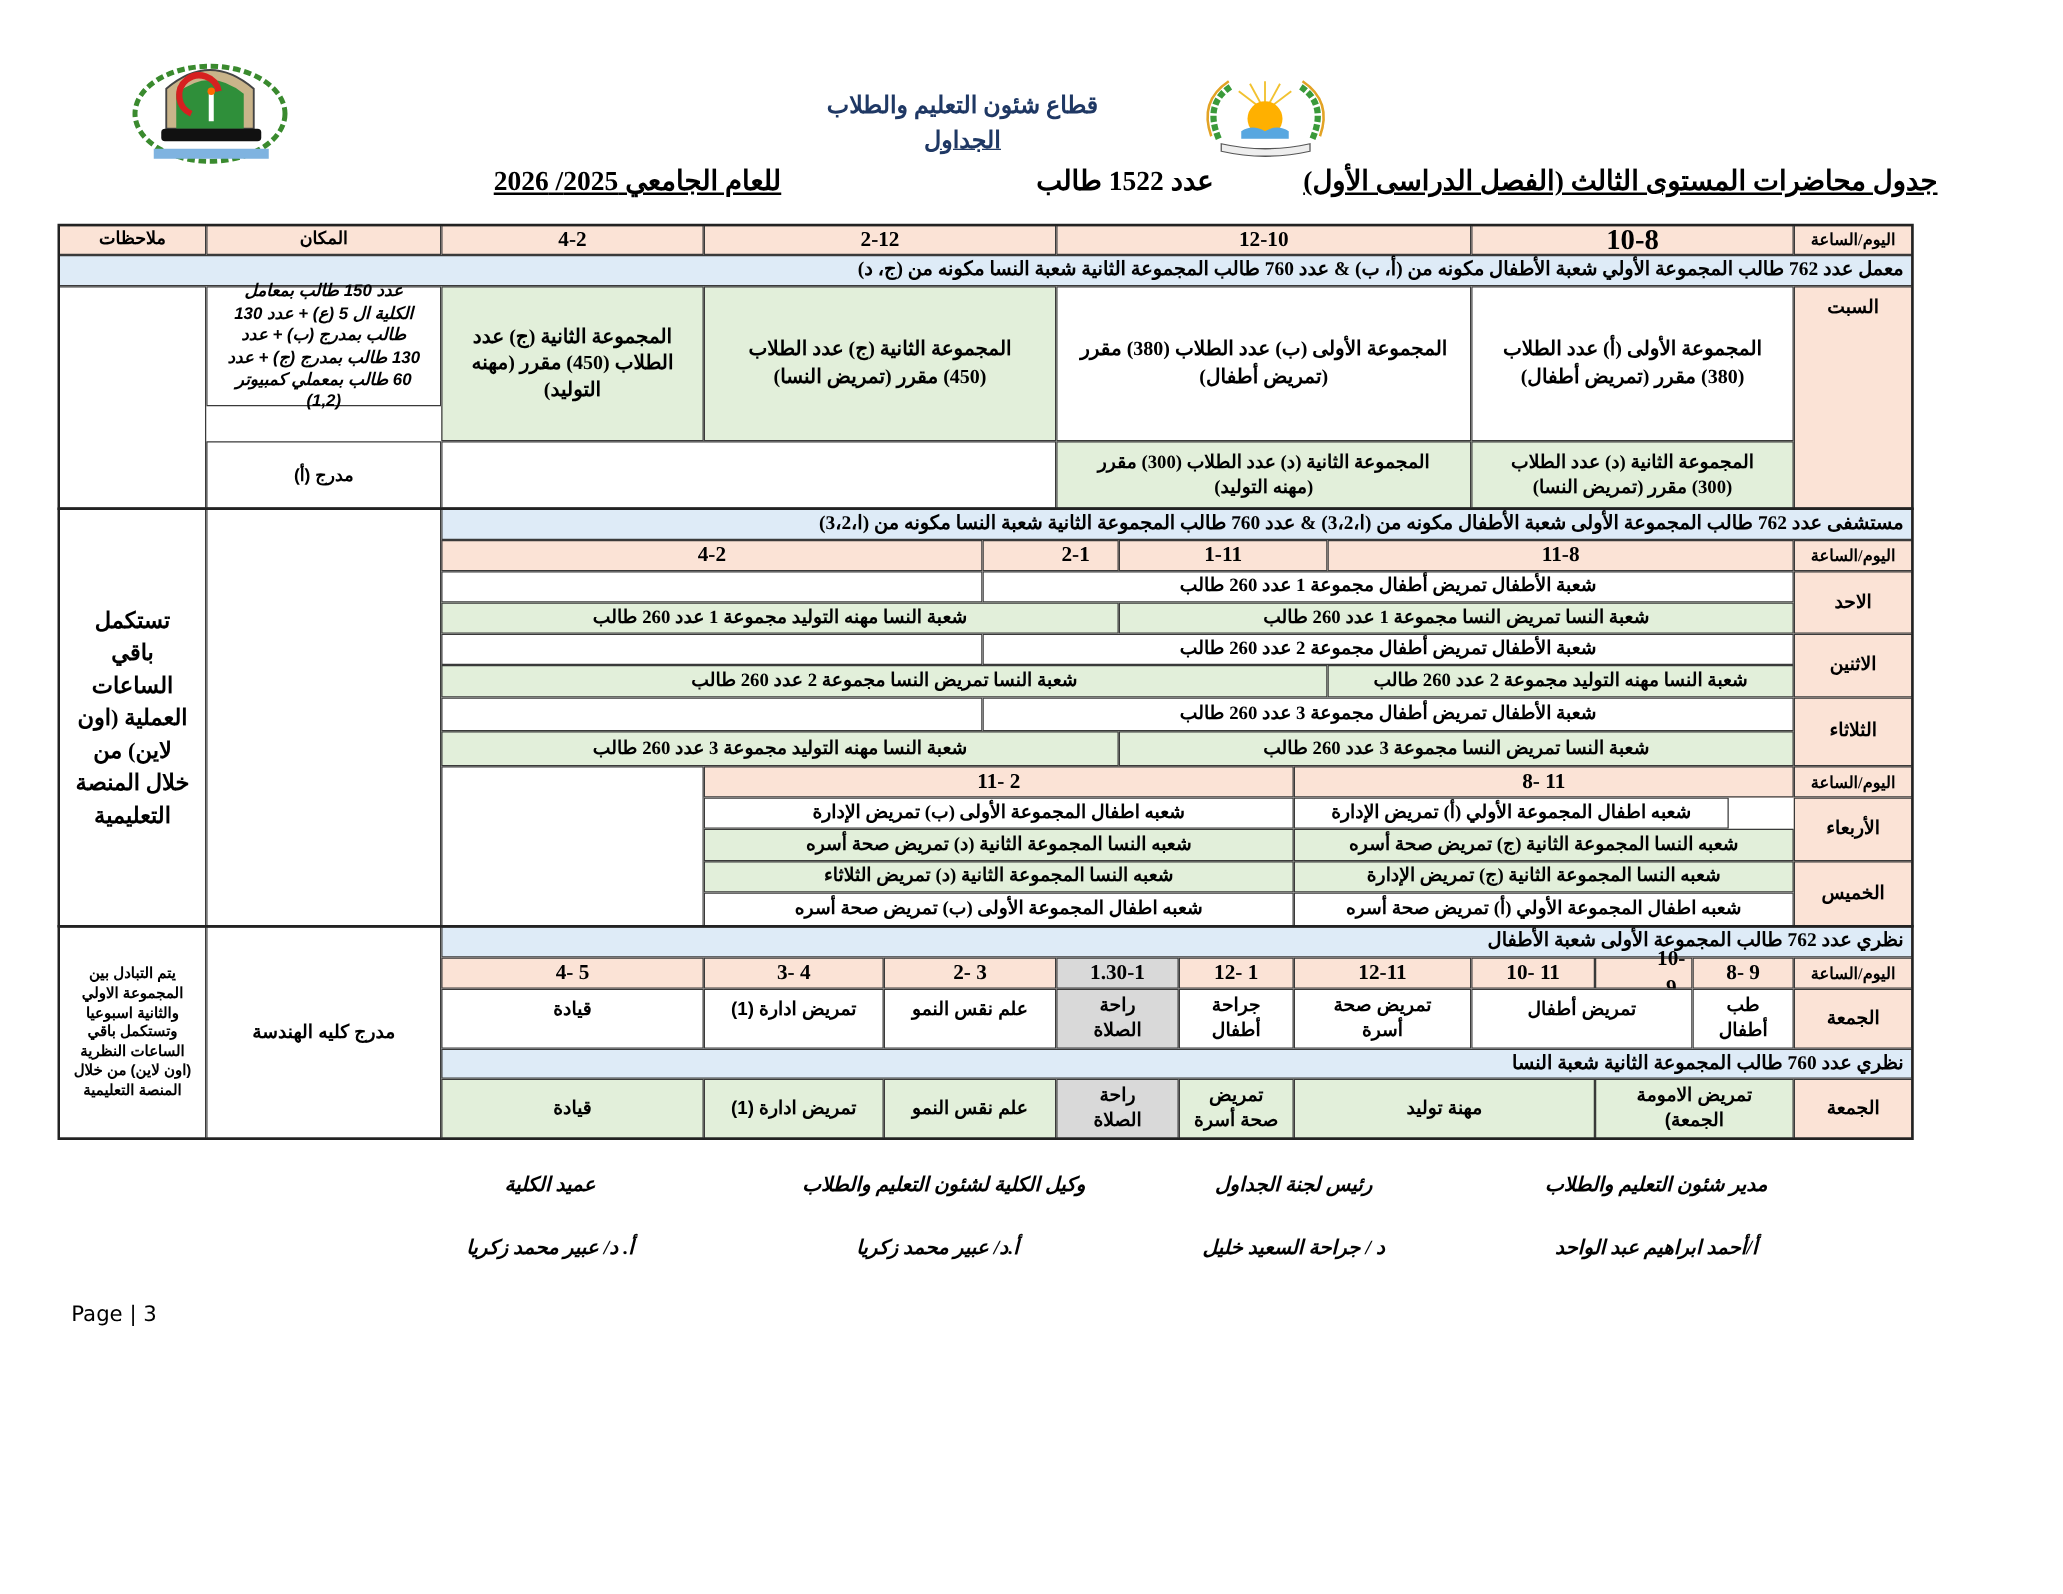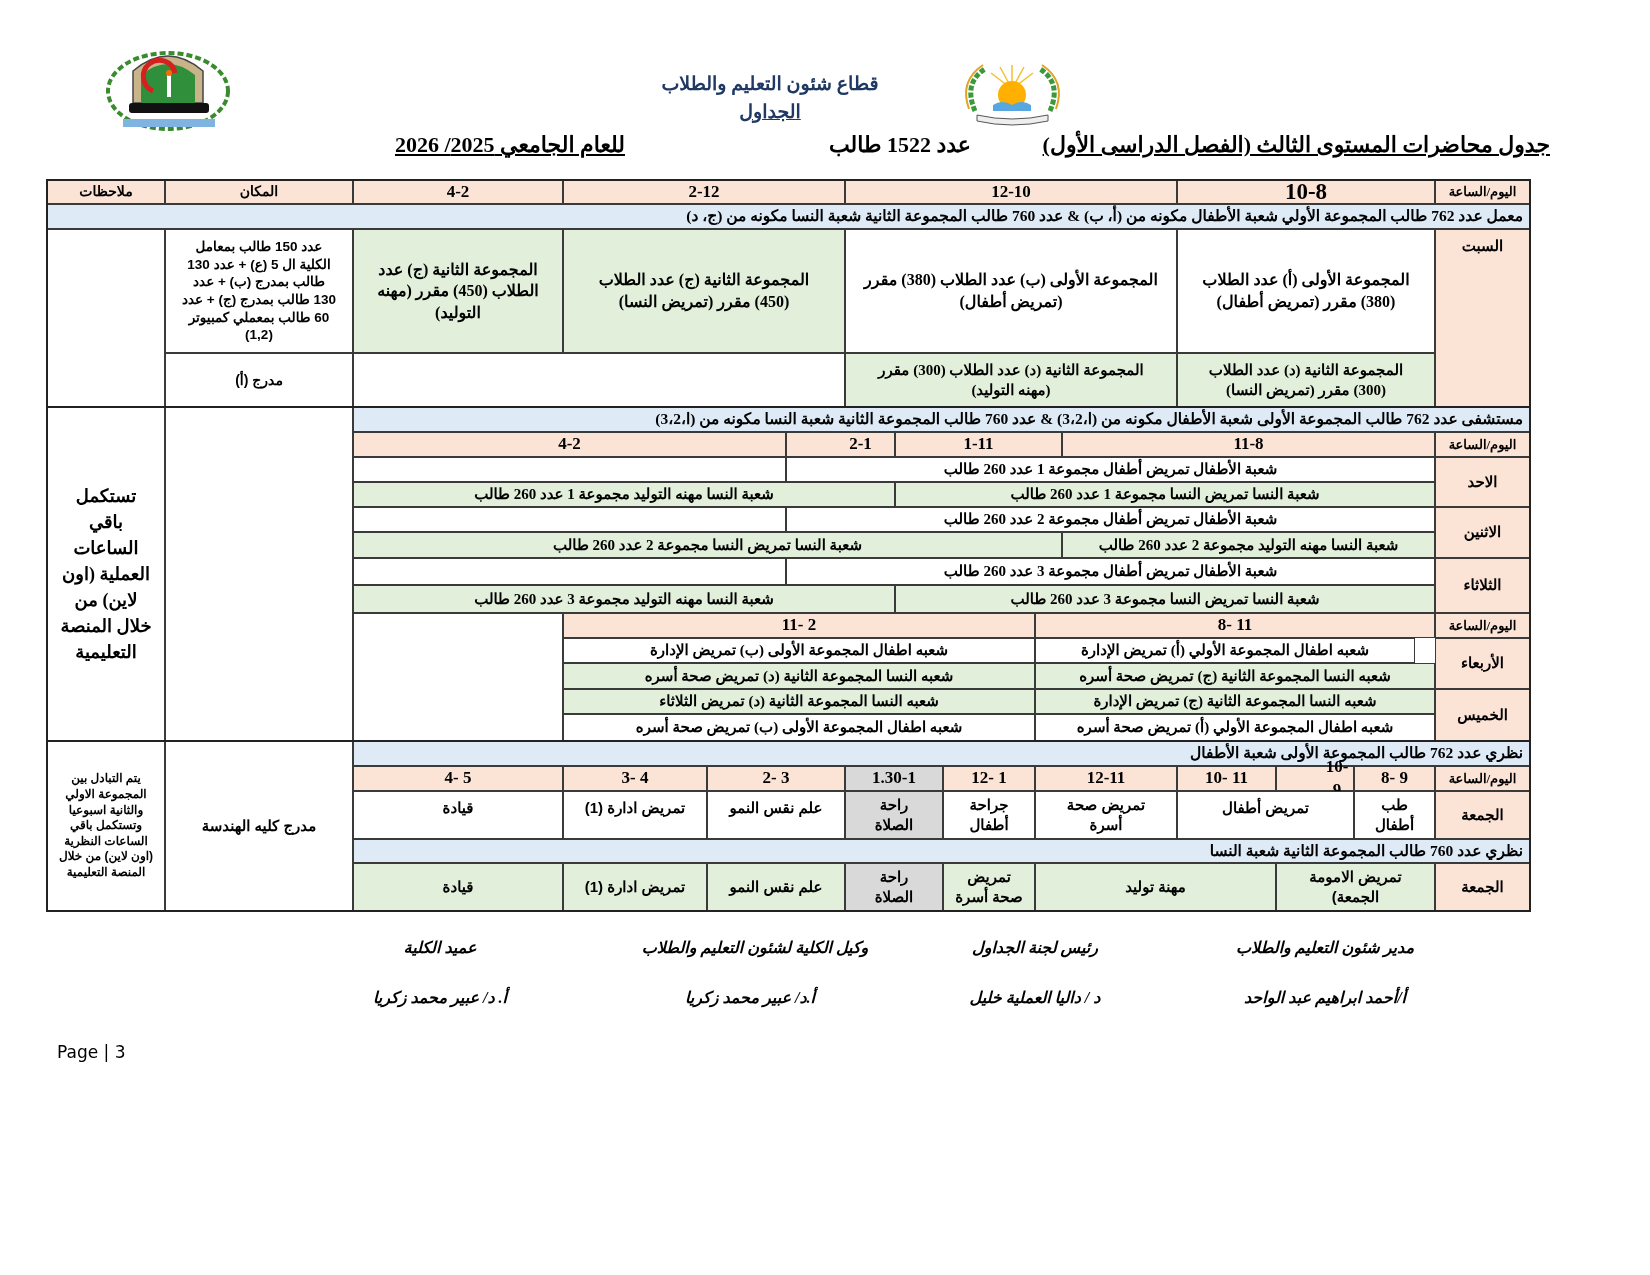--- a/index.html
+++ b/index.html
@@ -78,21 +78,21 @@
 <div class="cell peach" style="left:47px; top:180px; width:118px; height:24px; font-size:14px;">ملاحظات</div>
 
 <div class="cell blue banner" style="left:47px; top:204px; width:1483px; height:25px;">معمل عدد 762 طالب المجموعة الأولي شعبة الأطفال مكونه من (أ، ب) &amp; عدد 760 طالب المجموعة الثانية شعبة النسا مكونه من (ج، د)</div>
 
 <div class="cell peach top" style="left:1435px; top:229px; width:95px; height:178px;">السبت</div>
 
 <div class="cell white" style="left:1177px; top:229px; width:258px; height:124px; font-size:16px; padding:0 14px;">المجموعة الأولى (أ) عدد الطلاب (380) مقرر (تمريض أطفال)</div>
 <div class="cell white" style="left:845px; top:229px; width:332px; height:124px; font-size:16px; padding:0 14px;">المجموعة الأولى (ب) عدد الطلاب (380) مقرر (تمريض أطفال)</div>
 <div class="cell green" style="left:563px; top:229px; width:282px; height:124px; font-size:16px; padding:0 24px;">المجموعة الثانية (ج) عدد الطلاب (450) مقرر (تمريض النسا)</div>
 <div class="cell green" style="left:353px; top:229px; width:210px; height:124px; font-size:16px; padding:0 18px;">المجموعة الثانية (ج) عدد الطلاب (450) مقرر (مهنه التوليد)</div>
-<div class="cell white sans" style="left:165px; top:229px; width:188px; height:124px; font-size:13.5px; padding:12px 14px; line-height:1.3;">عدد 150 طالب بمعامل الكلية ال 5 (ع) + عدد 130 طالب بمدرج (ب) + عدد 130 طالب بمدرج (ج) + عدد 60 طالب بمعملي كمبيوتر (1,2)</div>
+<div class="cell white sans" style="left:165px; top:229px; width:188px; height:96px; font-size:13.5px; padding:12px 14px; line-height:1.3;font-style:italic;">عدد 150 طالب بمعامل الكلية ال 5 (ع) + عدد 130 طالب بمدرج (ب) + عدد 130 طالب بمدرج (ج) + عدد 60 طالب بمعملي كمبيوتر (1,2)</div>
 <div class="cell white" style="left:47px; top:229px; width:118px; height:178px;"></div>
 
 <div class="cell green" style="left:1177px; top:353px; width:258px; height:54px; font-size:15px; padding:0 14px;">المجموعة الثانية (د) عدد الطلاب (300) مقرر (تمريض النسا)</div>
 <div class="cell green" style="left:845px; top:353px; width:332px; height:54px; font-size:15px; padding:0 16px;">المجموعة الثانية (د) عدد الطلاب (300) مقرر (مهنه التوليد)</div>
 <div class="cell white" style="left:353px; top:353px; width:492px; height:54px;"></div>
 <div class="cell white sans" style="left:165px; top:353px; width:188px; height:54px; font-size:14px;">مدرج (أ)</div>
 
 <div class="cell blue banner" style="left:353px; top:407px; width:1177px; height:25px;">مستشفى عدد 762 طالب المجموعة الأولى شعبة الأطفال مكونه من (ا،3،2) &amp; عدد 760 طالب المجموعة الثانية شعبة النسا مكونه من (ا،3،2)</div>
 <div class="cell white" style="left:165px; top:407px; width:188px; height:334px;"></div>
 <div class="cell white" style="left:47px; top:407px; width:118px; height:334px; font-size:18px; padding:0 10px; line-height:1.45;">تستكمل باقي الساعات العملية (اون لاين) من خلال المنصة التعليمية</div>
@@ -120,21 +120,21 @@
 <div class="cell white" style="left:353px; top:558px; width:433px; height:27px;"></div>
 <div class="cell green" style="left:895px; top:585px; width:540px; height:28px;">شعبة النسا تمريض النسا مجموعة 3 عدد 260 طالب</div>
 <div class="cell green" style="left:353px; top:585px; width:542px; height:28px;">شعبة النسا مهنه التوليد مجموعة 3 عدد 260 طالب</div>
 
 <div class="cell peach" style="left:1435px; top:613px; width:95px; height:25px; font-size:13px;">اليوم/الساعة</div>
 <div class="cell peach" style="left:1035px; top:613px; width:400px; height:25px; font-size:17px;">11 -8</div>
 <div class="cell peach" style="left:563px; top:613px; width:472px; height:25px; font-size:17px;">2 -11</div>
 <div class="cell white" style="left:353px; top:613px; width:210px; height:128px;"></div>
 
 <div class="cell peach" style="left:1435px; top:638px; width:95px; height:51px;">الأربعاء</div>
-<div class="cell white" style="left:1035px; top:638px; width:380px; height:25px;">شعبه اطفال المجموعة الأولي (أ) تمريض الإدارة</div>
+<div class="cell white" style="left:1035px; top:638px; width:348px; height:25px;">شعبه اطفال المجموعة الأولي (أ) تمريض الإدارة</div>
 <div class="cell white" style="left:563px; top:638px; width:472px; height:25px;">شعبه اطفال المجموعة الأولى (ب) تمريض الإدارة</div>
 <div class="cell green" style="left:1035px; top:663px; width:400px; height:26px;">شعبه النسا المجموعة الثانية (ج) تمريض صحة أسره</div>
 <div class="cell green" style="left:563px; top:663px; width:472px; height:26px;">شعبه النسا المجموعة الثانية (د) تمريض صحة أسره</div>
 
 <div class="cell peach" style="left:1435px; top:689px; width:95px; height:52px;">الخميس</div>
 <div class="cell green" style="left:1035px; top:689px; width:400px; height:25px;">شعبه النسا المجموعة الثانية (ج) تمريض الإدارة</div>
 <div class="cell green" style="left:563px; top:689px; width:472px; height:25px;">شعبه النسا المجموعة الثانية (د) تمريض الثلاثاء</div>
 <div class="cell white" style="left:1035px; top:714px; width:400px; height:27px;">شعبه اطفال المجموعة الأولي (أ) تمريض صحة أسره</div>
 <div class="cell white" style="left:563px; top:714px; width:472px; height:27px;">شعبه اطفال المجموعة الأولى (ب) تمريض صحة أسره</div>
 
@@ -177,17 +177,17 @@
 <div class="outer" style="left:46px; top:179px; width:1485px; height:229px;"></div>
 <div class="outer" style="left:46px; top:406px; width:1485px; height:336px;"></div>
 <div class="outer" style="left:46px; top:740px; width:1485px; height:172px;"></div>
 
 <div class="sig" style="left:1210px; top:938px; width:230px;">مدير شئون التعليم والطلاب</div>
 <div class="sig" style="left:950px; top:938px; width:170px;">رئيس لجنة الجداول</div>
 <div class="sig" style="left:620px; top:938px; width:270px;">وكيل الكلية لشئون التعليم والطلاب</div>
 <div class="sig" style="left:380px; top:938px; width:120px;">عميد الكلية</div>
 
 <div class="sig" style="left:1220px; top:988px; width:210px;">أ/أحمد ابراهيم عبد الواحد</div>
-<div class="sig" style="left:950px; top:988px; width:170px;">د / داليا العملية خليل</div>
+<div class="sig" style="left:950px; top:988px; width:170px;">د / جراحة السعيد خليل</div>
 <div class="sig" style="left:660px; top:988px; width:180px;">أ.د/ عبير محمد زكريا</div>
 <div class="sig" style="left:350px; top:988px; width:180px;">أ. د/ عبير محمد زكريا</div>
 
 <div class="abs" style="left:57px; top:1042px; font-family:'DejaVu Sans', sans-serif; font-size:17px;">Page | 3</div>
 
 </body></html>

